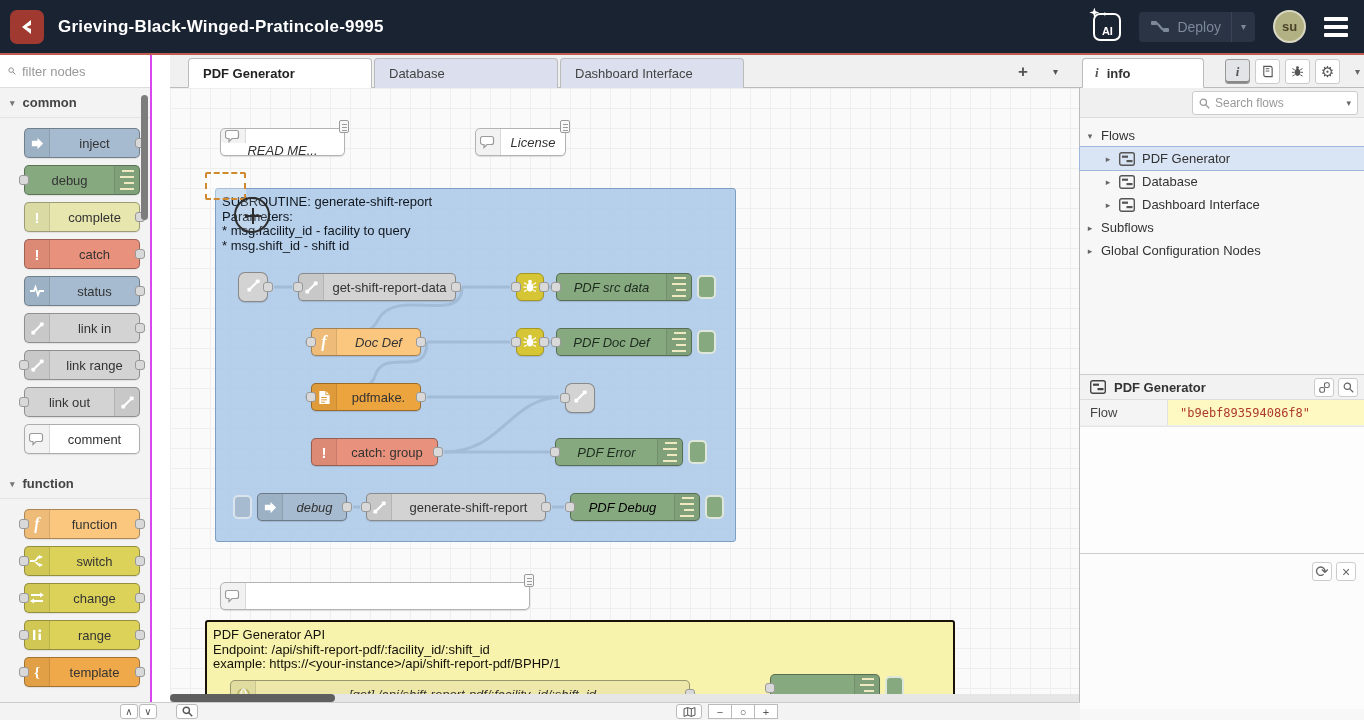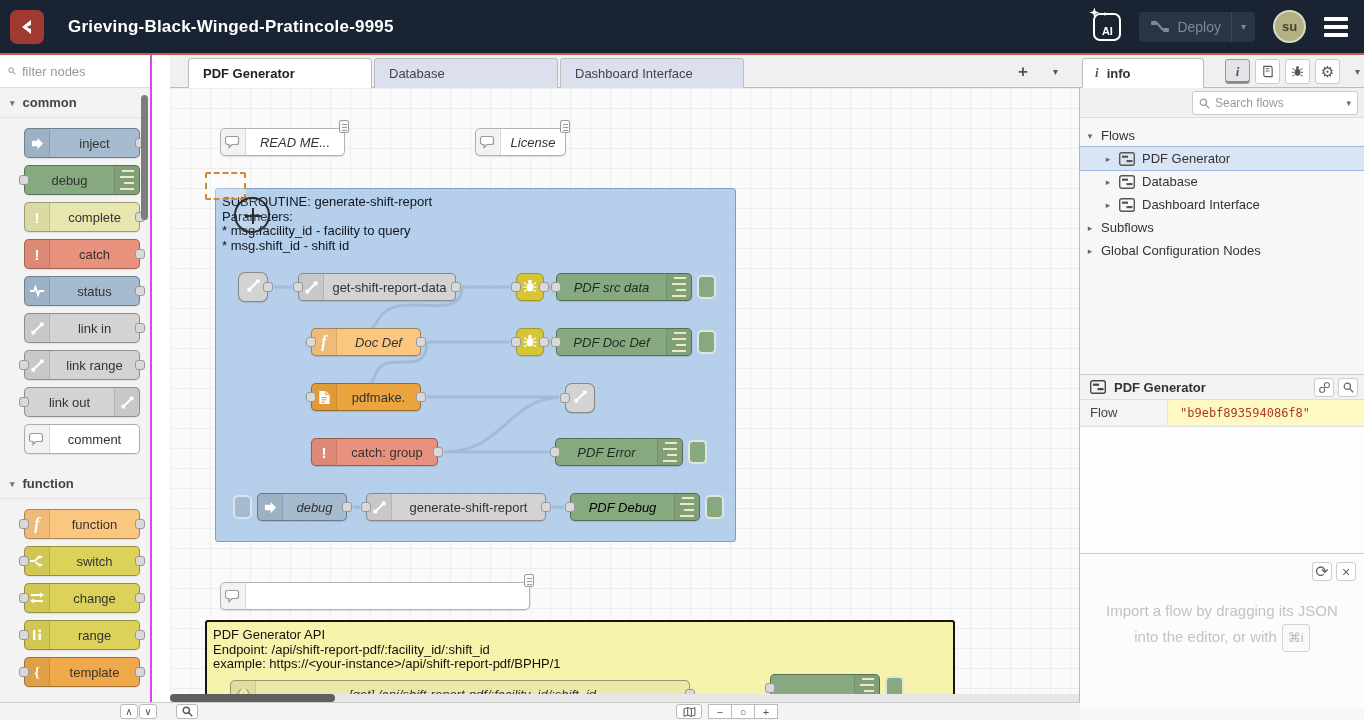--- a/index.html
+++ b/index.html
@@ -2,21 +2,21 @@
 <html><head>
 <meta charset="utf-8">
 <style>
   * { margin:0; padding:0; box-sizing:border-box; }
   html,body { width:1364px; height:720px; overflow:hidden; font-family:"Liberation Sans", sans-serif; background:#fff; }
 
   
   .header { position:absolute; left:0; top:0; width:1364px; height:55px; background:#1a2332; border-bottom:2px solid #c05b4f; display:flex; align-items:center; }
   .logo { width:34px; height:34px; margin-left:10px; background:#a03a30; border-radius:7px; display:flex; align-items:center; justify-content:center; }
   .logo svg { display:block; }
-  .app-title { color:#fff; font-size:17px; font-weight:bold; margin-left:24px; letter-spacing:.2px; }
+  .app-title { color:#fff; font-size:17px; font-weight:bold; margin-left:14px; letter-spacing:.2px; }
   .header-right { margin-left:auto; display:flex; align-items:center; gap:18px; margin-right:16px; }
   .ai-btn { position:relative; width:28px; height:28px; border:2px solid #fff; border-radius:7px; color:#fff; font-size:11px; font-weight:bold; display:flex; align-items:flex-end; justify-content:center; padding-bottom:2px; }
   .ai-btn .star { position:absolute; top:-7px; left:-6px; width:10px; height:10px; background:#fff; clip-path:polygon(50% 0,62% 38%,100% 50%,62% 62%,50% 100%,38% 62%,0 50%,38% 38%); }
   .ai-btn .star2 { position:absolute; top:-3px; left:7px; width:5px; height:5px; background:#fff; clip-path:polygon(50% 0,62% 38%,100% 50%,62% 62%,50% 100%,38% 62%,0 50%,38% 38%); }
   .deploy-btn { height:30px; background:#2a3445; border-radius:4px; display:flex; align-items:center; color:#7d8899; font-size:14px; padding:0 0 0 12px; }
   .deploy-btn .dlbl { margin:0 10px 0 8px; }
   .deploy-caret { border-left:1px solid #3a4558; padding:0 9px; font-size:10px; color:#7d8899; align-self:stretch; display:flex; align-items:center; }
   .avatar { width:33px; height:33px; border-radius:50%; background:#b2b183; border:2px solid #d9d8c2; color:#4c4429; font-size:13px; font-weight:bold; display:flex; align-items:center; justify-content:center; }
   .hamburger { display:flex; flex-direction:column; gap:4px; cursor:pointer; }
   .hamburger div { width:24px; height:4px; background:#fff; border-radius:1px; }
@@ -364,21 +364,21 @@
     <path d="M257 254 C257 292 214 258 205 288 C199 308 160 309 135 309"></path>
     <path d="M375 199 L382 199"></path>
     <path d="M375 254 L382 254"></path>
     <path d="M257 309 C300 309 345 309 389 309"></path>
     <path d="M274 364 C332 364 338 312 389 309"></path>
     <path d="M274 364 C312 364 355 364 394 364"></path>
     <path d="M183 419 L190 419"></path>
     <path d="M382 419 L394 419"></path>
   </svg>
   <div id="nodes-layer">
-      <div class="node c-comment" style="left: 50px; top: 40px; width: 125px; border-color: rgb(179, 179, 179);">
+      <div class="node c-comment" style="left: 50px; top: 40px; width: 125px; border-color: rgb(179, 179, 179); flex-direction: column;">
         <span class="ic ">
           <svg width="16" height="14" viewBox="0 0 16 14">
             <path d="M2.5 1.5 h9 a2 2 0 0 1 2 2 v4 a2 2 0 0 1 -2 2 h-4.5 l-3 3 v-3 h-1.5 a2 2 0 0 1 -2 -2 v-4 a2 2 0 0 1 2 -2 z" fill="#fff" stroke="#9a9a9a" stroke-width="1.2"></path>
           </svg>
         </span>
         <span class="nlbl it">READ ME...</span>
         <span class="doc-ic"></span>
       </div>
       <div class="node c-comment" style="left: 305px; top: 40px; width: 91px; border-color: rgb(179, 179, 179);">
         <span class="ic ">
@@ -705,18 +705,14 @@
       <div class="dkey">Flow</div>
       <div class="dval">"b9ebf893594086f8"</div>
     </div>
   </div>
   <div class="detail-white"></div>
   <div class="import-panel">
     <div class="ip-btns">
       <div class="mini-btn">⟳</div>
       <div class="mini-btn" style="font-size:14px;">×</div>
     </div>
-    <div class="ip-text">
-      <div>Import a flow by dragging its JSON</div>
-      <div><span>into the editor, or with</span><span class="kbd">⌘i</span></div>
-    </div>
   </div>
 </div>
 
 </body></html>

